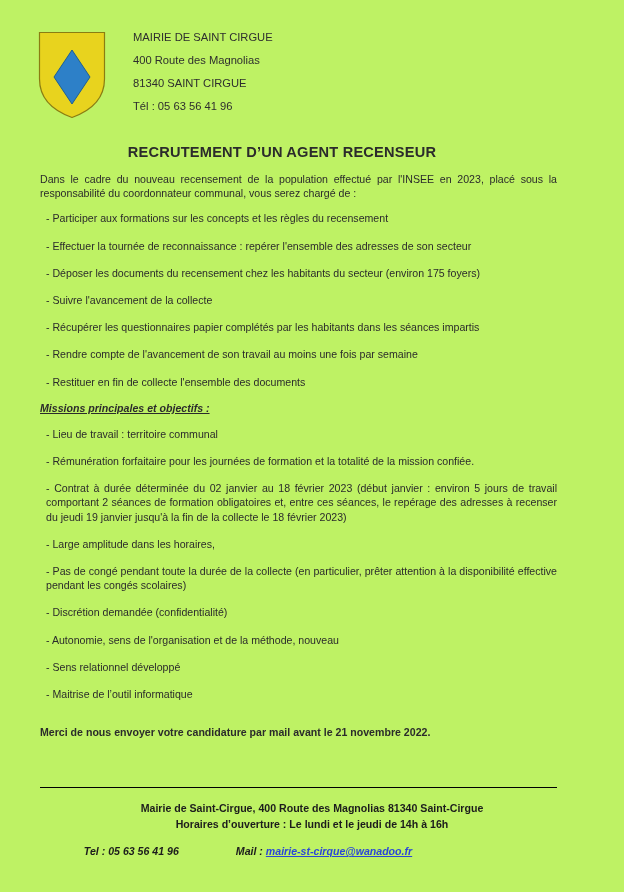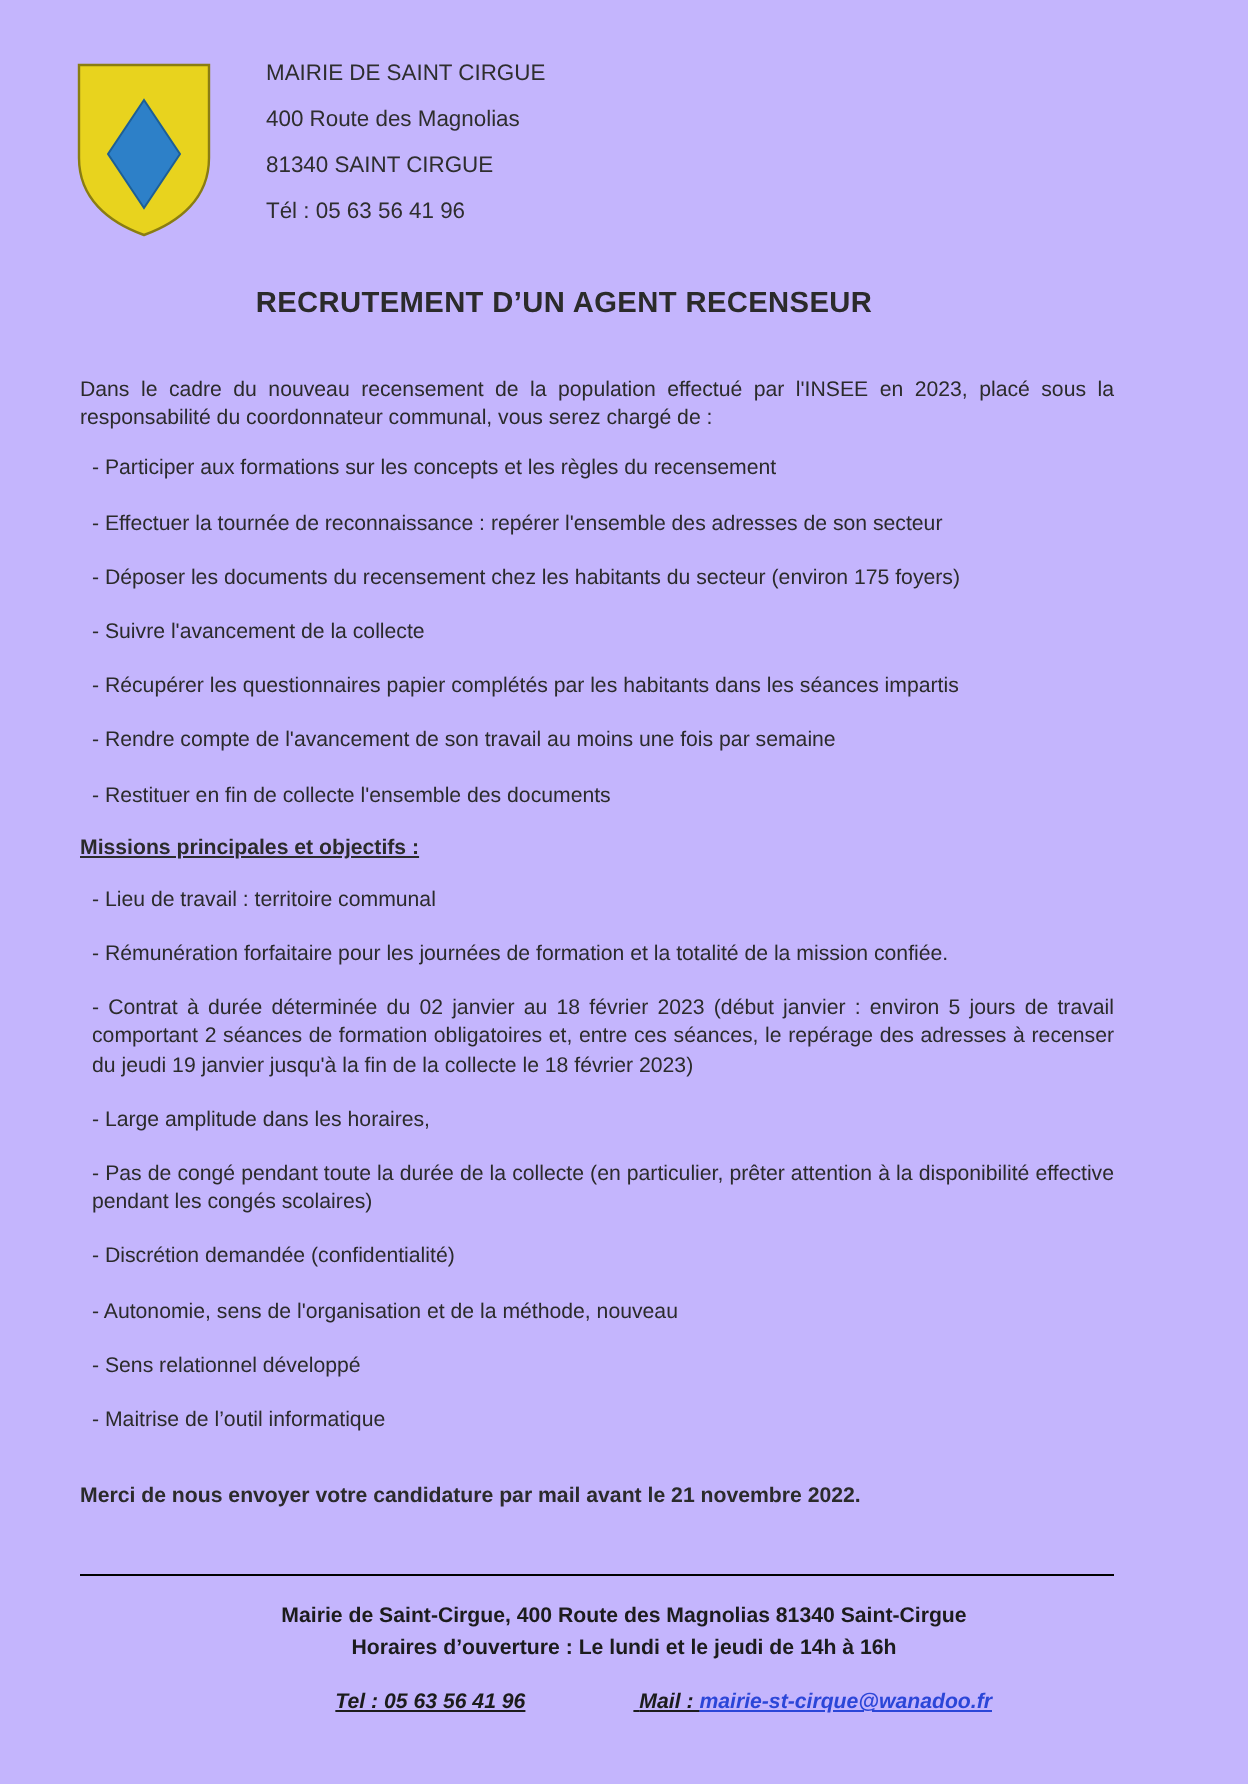--- a/index.html
+++ b/index.html
@@ -13,21 +13,21 @@
     position: relative;
     font-family: "Liberation Sans", sans-serif;
     color: #2b2b2b;
     overflow: hidden;
   }
 
   .page {
     position: relative;
     width: 624px;
     height: 892px;
-    background: #c4b5fd;
+    background: #bef264;
   }
 
   
   .header {
     position: absolute;
     left: 0;
     top: 0;
     width: 624px;
     height: 130px;
   }
@@ -60,21 +60,21 @@
     font-size: 14.6px;
     font-weight: bold;
     letter-spacing: 0.2px;
     color: #2b2b2b;
   }
 
   
   .body-wrap {
     position: absolute;
     left: 40px;
-    top: 188px;
+    top: 172px;
     width: 517px;
   }
 
   .para {
     font-size: 10.6px;
     line-height: 14.2px;
     text-align: justify;
     margin: 0 0 11px 0;
     color: #2b2b2b;
   }
@@ -87,20 +87,21 @@
     text-align: justify;
     color: #2b2b2b;
   }
 
   .sec-head {
     font-size: 10.6px;
     font-weight: bold;
     text-decoration: underline;
     margin: 0 0 13px 0;
     color: #2b2b2b;
+    font-style: italic;
   }
 
   .closing {
     font-size: 10.6px;
     font-weight: bold;
     margin: 25px 0 0 0;
     color: #2b2b2b;
   }
 
   
@@ -121,26 +122,25 @@
     font-size: 10.6px;
     font-weight: bold;
     line-height: 16px;
     color: #1c1c1c;
   }
   .footer-contact {
     position: absolute;
     left: 0;
     top: 845px;
     width: 496px;
-    text-align: right;
+    text-align: center;
     font-size: 10.6px;
     font-style: italic;
     font-weight: bold;
     color: #1c1c1c;
-    text-decoration: underline;
   }
   .footer-contact .tel { margin-right: 54px; }
   .mail-link {
     color: #2b46d8;
     text-decoration: underline;
     font-style: italic;
     font-weight: bold;
   }
 </style>
 </head>

